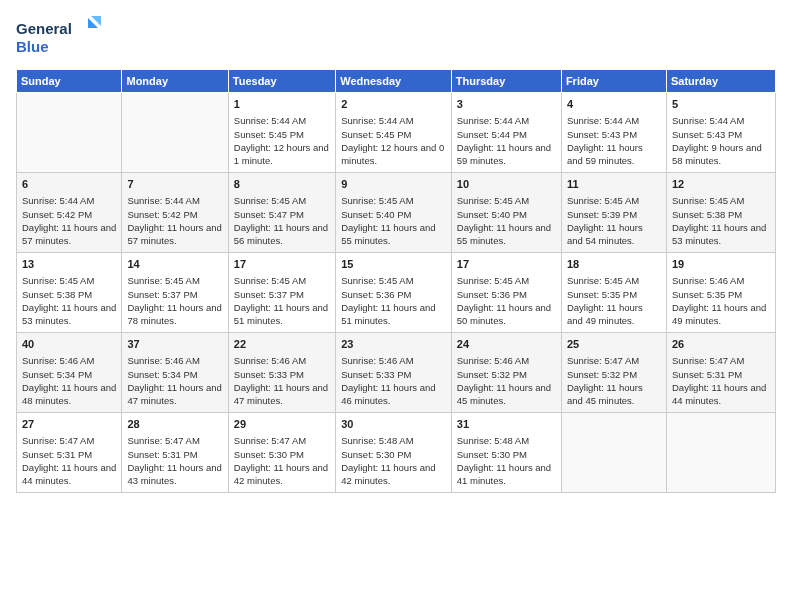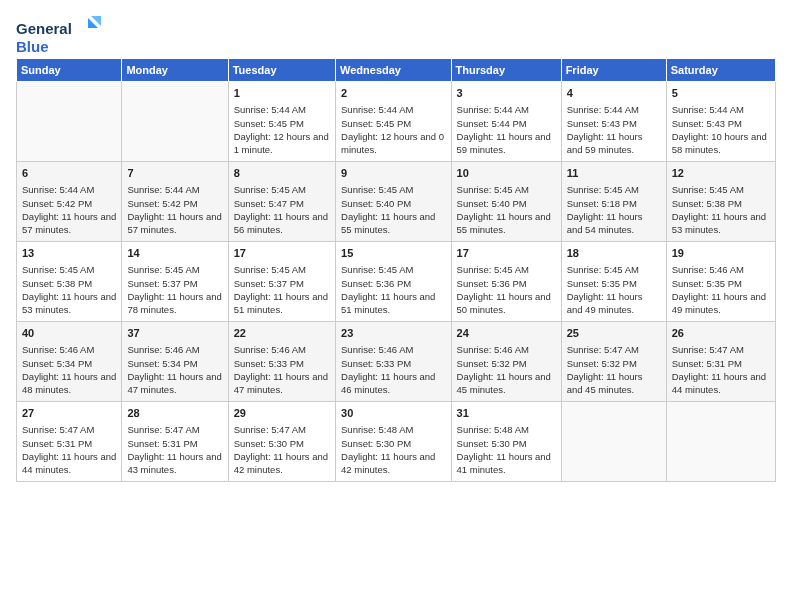--- a/index.html
+++ b/index.html
@@ -7,21 +7,21 @@
       font-family: Arial, sans-serif;
       background: #fff;
       width: 792px;
       min-height: 612px;
       padding: 16px;
     }
     .header {
       display: flex;
       justify-content: space-between;
       align-items: center;
-      margin-bottom: 0;
+      margin-bottom: 11px;
     }
     .logo {
       display: flex;
       align-items: center;
       gap: 4px;
     }
     .title-block {
       text-align: right;
     }
     .month-title {
@@ -127,21 +127,21 @@
         <td>
         <div class="day-num">4</div>
         <div class="day-detail">Sunrise: 5:44 AM</div>
         <div class="day-detail">Sunset: 5:43 PM</div>
         <div class="day-detail">Daylight: 11 hours and 59 minutes.</div>
       </td>
         <td>
         <div class="day-num">5</div>
         <div class="day-detail">Sunrise: 5:44 AM</div>
         <div class="day-detail">Sunset: 5:43 PM</div>
-        <div class="day-detail">Daylight: 10 hours and 58 minutes.</div>
+        <div class="day-detail">Daylight: 9 hours and 58 minutes.</div>
       </td>
       </tr>
       <tr>
         <td>
         <div class="day-num">6</div>
         <div class="day-detail">Sunrise: 5:44 AM</div>
         <div class="day-detail">Sunset: 5:42 PM</div>
         <div class="day-detail">Daylight: 11 hours and 57 minutes.</div>
       </td>
         <td>
@@ -164,21 +164,21 @@
       </td>
         <td>
         <div class="day-num">10</div>
         <div class="day-detail">Sunrise: 5:45 AM</div>
         <div class="day-detail">Sunset: 5:40 PM</div>
         <div class="day-detail">Daylight: 11 hours and 55 minutes.</div>
       </td>
         <td>
         <div class="day-num">11</div>
         <div class="day-detail">Sunrise: 5:45 AM</div>
-        <div class="day-detail">Sunset: 5:18 PM</div>
+        <div class="day-detail">Sunset: 5:39 PM</div>
         <div class="day-detail">Daylight: 11 hours and 54 minutes.</div>
       </td>
         <td>
         <div class="day-num">12</div>
         <div class="day-detail">Sunrise: 5:45 AM</div>
         <div class="day-detail">Sunset: 5:38 PM</div>
         <div class="day-detail">Daylight: 11 hours and 53 minutes.</div>
       </td>
       </tr>
       <tr>

